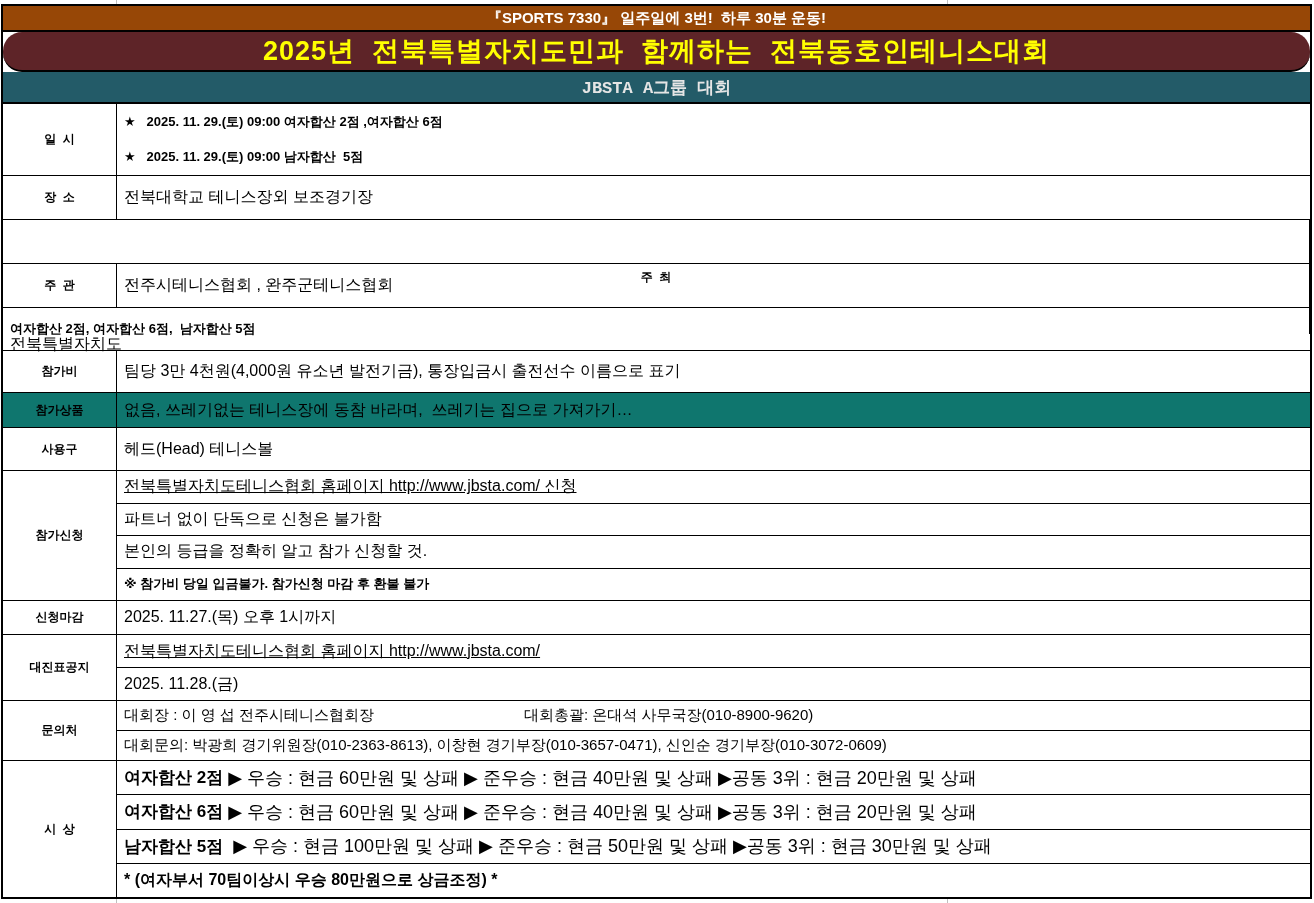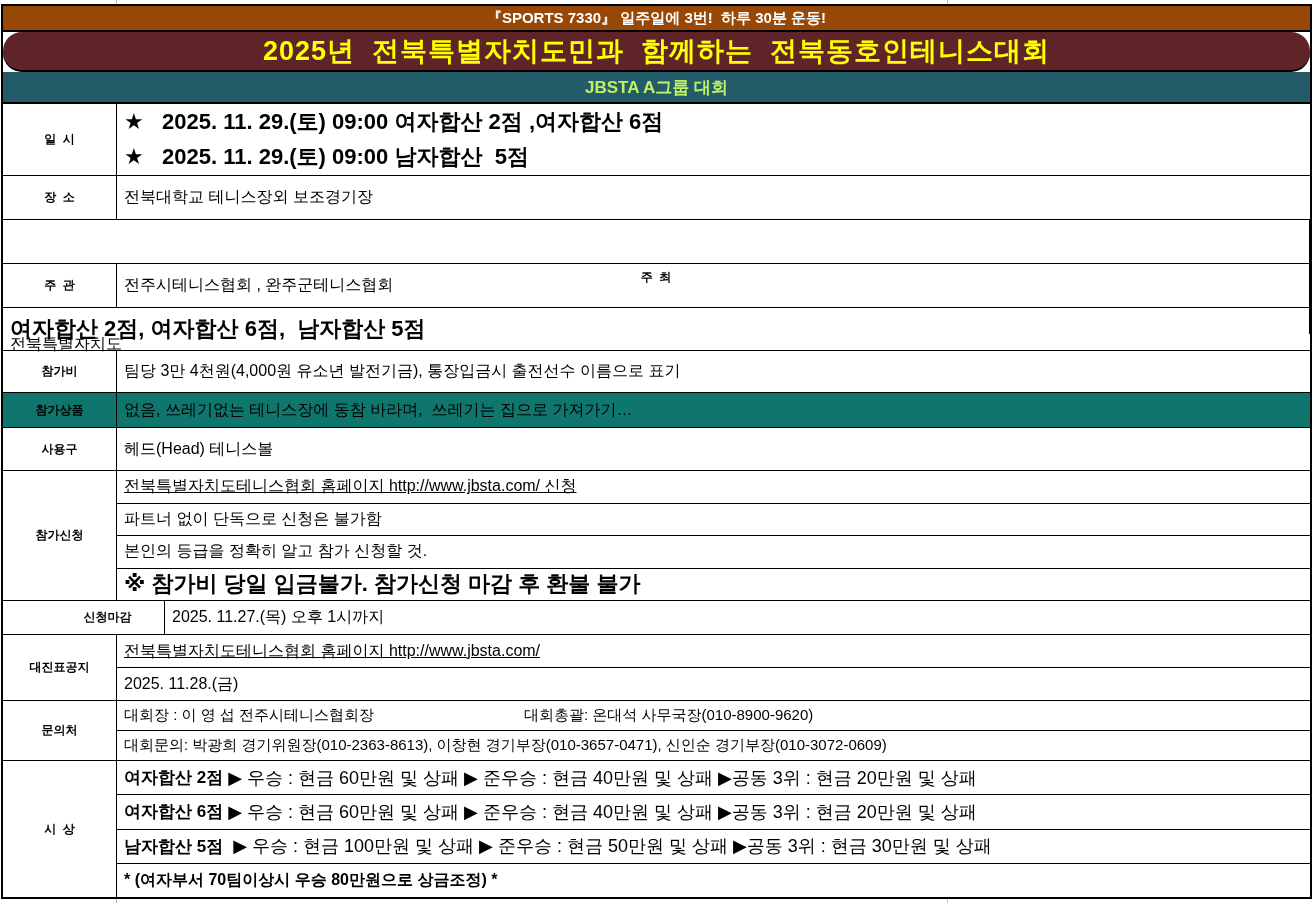--- a/index.html
+++ b/index.html
@@ -3,31 +3,31 @@
 <meta charset="utf-8">
 <style>
   html,body{margin:0;padding:0;background:#fff;}
   body{font-family:"Liberation Sans","DejaVu Sans",sans-serif;color:#000;}
   .sheet{position:relative;width:1314px;height:903px;background:#fff;overflow:hidden;}
   .gridline-v{position:absolute;width:1px;background:#bfbfbf;}
   .doc{position:absolute;top:4px;left:1px;width:1311px;border:2px solid #000;box-sizing:border-box;background:#fff;}
   .band{display:flex;align-items:center;justify-content:center;box-sizing:border-box;border-bottom:2px solid #000;white-space:pre;}
   .band-sports{height:26px;background:#974706;color:#ffffff;font-weight:bold;font-size:15px;}
   .band-title{height:40px;background:#5e2428;color:#ffff00;font-weight:bold;font-size:27px;letter-spacing:1px;border-radius:19px;}
-  .band-group{height:32px;background:#235b68;color:#bef264;font-weight:bold;font-size:17px;}
+  .band-group{height:32px;background:#235b68;color:#e5e5e5;font-weight:bold;font-size:17px;font-family:Liberation Mono, monospace;}
   .trow{display:flex;box-sizing:border-box;border-top:1px solid #000;}
   .trow.first{border-top:none;}
   .label-cell{flex:0 0 114px;display:flex;align-items:center;justify-content:center;
     font-weight:bold;font-size:12px;border-right:1px solid #000;box-sizing:border-box;white-space:pre;}
   .content-cell{flex:1;display:flex;flex-direction:column;box-sizing:border-box;min-width:0;}
   .subcell{flex:1;display:flex;align-items:center;padding-left:7px;box-sizing:border-box;
     border-top:1px solid #000;font-size:16px;white-space:pre;overflow:hidden;}
   .subcell.first{border-top:none;}
   .bold{font-weight:bold;}
-  .big{font-size:22px;}
+  .big{font-size:13px;}
   .underline{text-decoration:underline;}
   .highlight{background:#0f766e;}
   .prefix{font-weight:bold;font-size:17px;}
   .resttext{font-size:18px;}
   .contact-left{display:inline-block;width:400px;}
   .sm{font-size:15px;}
 </style>
 </head>
 <body>
 
@@ -100,21 +100,21 @@
     <div class="trow" style="height:130px;">
       <div class="label-cell">참가신청</div>
       <div class="content-cell">
         <div class="subcell first underline">전북특별자치도테니스협회 홈페이지 http://www.jbsta.com/ 신청</div>
         <div class="subcell">파트너 없이 단독으로 신청은 불가함</div>
         <div class="subcell">본인의 등급을 정확히 알고 참가 신청할 것.</div>
         <div class="subcell bold big">※ 참가비 당일 입금불가. 참가신청 마감 후 환불 불가</div>
       </div>
     </div>
 
-    <div class="trow" style="height:34px;padding-left:48px;">
+    <div class="trow" style="height:34px;">
       <div class="label-cell">신청마감</div>
       <div class="content-cell">
         <div class="subcell first">2025. 11.27.(목) 오후 1시까지</div>
       </div>
     </div>
 
     <div class="trow" style="height:66px;">
       <div class="label-cell">대진표공지</div>
       <div class="content-cell">
         <div class="subcell first underline">전북특별자치도테니스협회 홈페이지 http://www.jbsta.com/</div>

